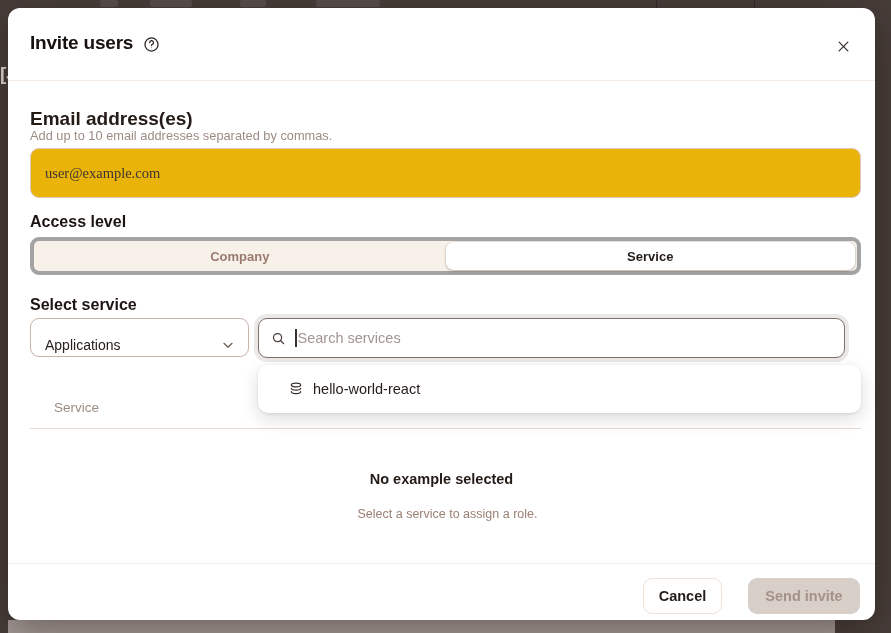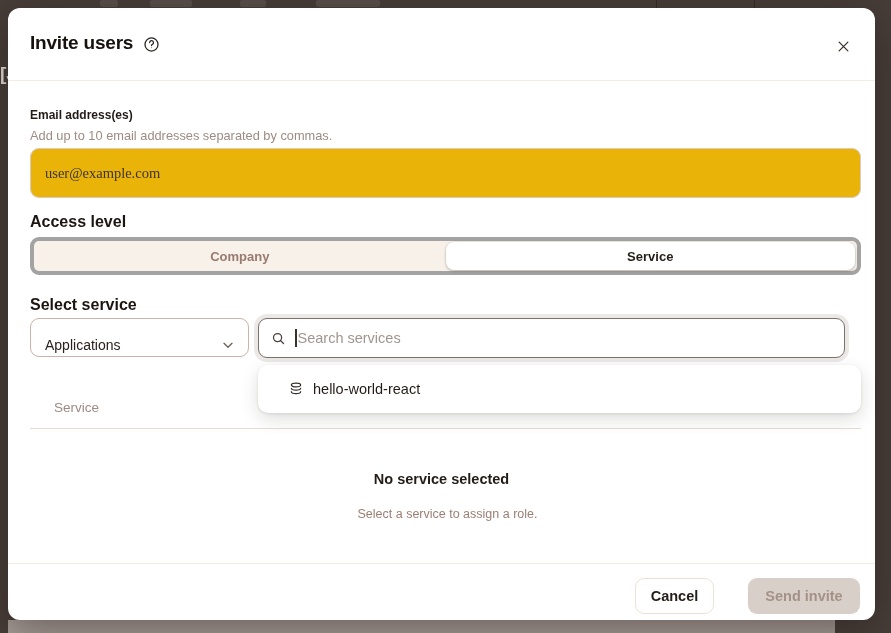--- a/index.html
+++ b/index.html
@@ -34,21 +34,21 @@
   .modal-header { position:absolute; left:22px; top:24px; display:flex; align-items:center; gap:10px; }
   .modal-title { font-size:19px; font-weight:700; color:#171210; letter-spacing:-0.2px; }
   .help-icon { width:17px; height:17px; color:#2b2421; display:inline-flex; margin-top:2px; }
   .close-btn {
     position:absolute; top:26px; right:20px; width:24px; height:24px;
     display:flex; align-items:center; justify-content:center;
     background:none; border:none; cursor:pointer; color:#39302c;
   }
   .header-divider { position:absolute; left:0; right:0; top:72px; height:1px; background:#f4ece4; }
 
-  .field-label-sm { position:absolute; left:22px; font-size:12px; font-weight:700; color:#241b17; }
+  .field-label-sm { position:absolute; left:22px; font-size:19px; font-weight:700; color:#241b17; }
   .field-hint { position:absolute; left:22px; font-size:12.8px; color:#9d8b84; }
 
   .email-input {
     position:absolute; left:22px; right:14px; top:140px; height:50px;
     border:1px solid #dcc8bf; border-radius:9px; padding:0 14px;
     font-family:Liberation Serif, serif; font-size:14.5px; color:#3d3531;
     background:#eab308; outline:none; width:calc(100% - 36px);
   }
 
   .section-label { position:absolute; left:22px; font-size:16px; font-weight:700; color:#1d1512; }
@@ -103,21 +103,21 @@
 
   .column-header { position:absolute; left:46px; top:392px; font-size:13.5px; color:#9d8b84; }
   .table-divider { position:absolute; left:22px; right:14px; top:420px; height:1px; background:#e7dcd3; }
 
   .empty-title { position:absolute; left:0; right:0; top:463px; text-align:center;
     font-size:14.5px; font-weight:700; color:#241c18; }
   .empty-subtitle { position:absolute; left:0; right:0; top:499px; text-align:center;
     font-size:12.5px; color:#9b7f73;margin-left:12px; }
 
   .footer-divider { position:absolute; left:0; right:0; top:555px; height:1px; background:#f4ece4; }
-  .footer-buttons { position:absolute; right:15px; top:570px; display:flex; gap:22px;justify-content:center; }
+  .footer-buttons { position:absolute; right:15px; top:570px; display:flex; gap:14px;justify-content:center; }
   .btn { height:36px; border-radius:9px; font-family:"Liberation Sans", sans-serif;
     font-size:14.5px; font-weight:700; display:flex; align-items:center; justify-content:center; }
   .btn-cancel { width:79px; background:#fff; border:1px solid #eee1d8; color:#241c18; cursor:pointer; }
   .btn-submit { width:112px; background:#d9cfc9; border:none; color:#a49288; cursor:default;margin-left:12px; }
 </style>
 </head>
 <body>
 
 <div class="backdrop-hint topnav-smudge" style="left:100px;width:18px;"></div>
 <div class="backdrop-hint topnav-smudge" style="left:150px;width:42px;"></div>
@@ -190,21 +190,21 @@
           <path d="M5 16c0 1.55 3.13 2.8 7 2.8s7-1.25 7-2.8"></path>
         </svg>
       </span>
       <span class="result-label">hello-world-react</span>
     </div>
   </div>
 
   <div class="column-header">Service</div>
   <div class="table-divider"></div>
 
-  <div class="empty-title">No service selected</div>
+  <div class="empty-title">No example selected</div>
   <div class="empty-subtitle">Select a service to assign a role.</div>
 
   <div class="footer-divider"></div>
   <div class="footer-buttons">
     <button class="btn btn-cancel">Cancel</button>
     <button class="btn btn-submit" disabled="">Send invite</button>
   </div>
 
 </div>
 

